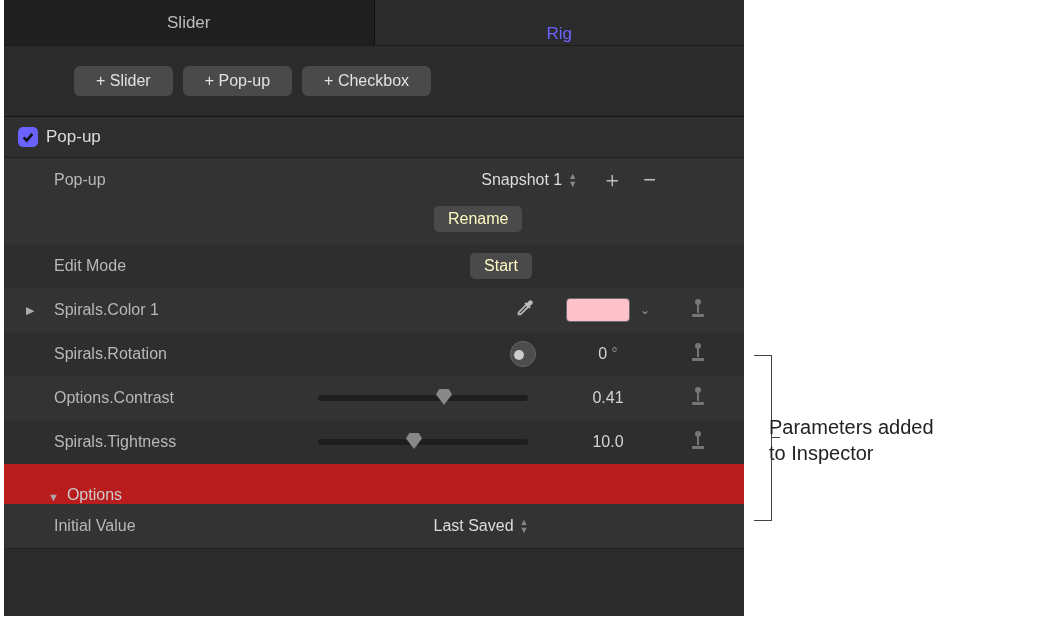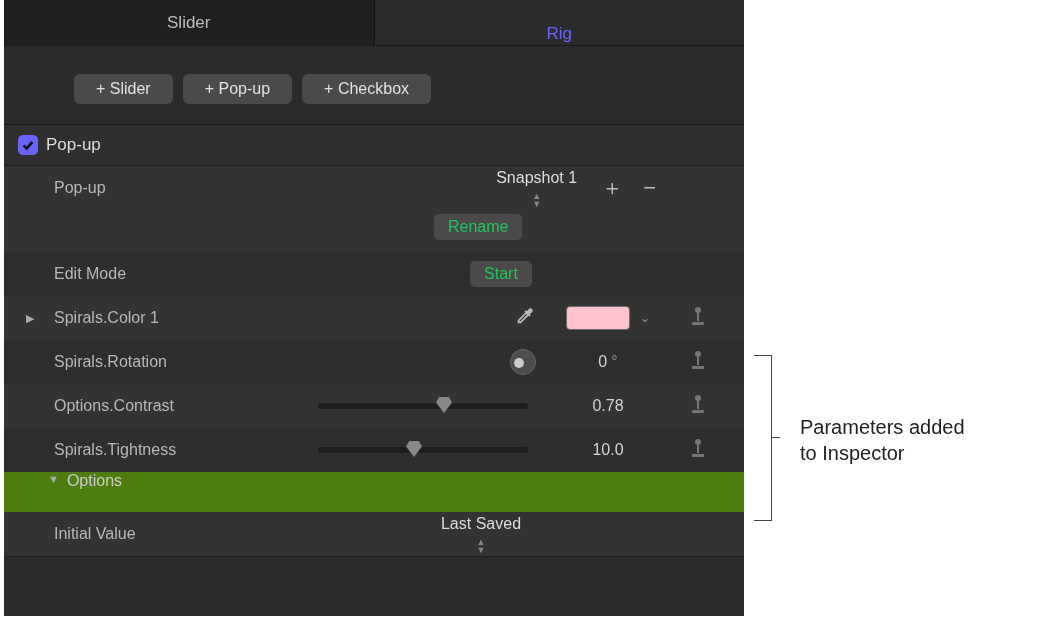--- a/index.html
+++ b/index.html
@@ -13,21 +13,21 @@
     flex: 1; display: flex; align-items: center; justify-content: center;
     background: #1f1f1f; border-right: 1px solid #111; color: #bdbdbd;
     font-size: 17px; cursor: default;
   }
   .tab.active { background: #2b2b2b; color: #6a62ff; font-weight: 500; margin-top: 23px; }
   .tab:last-child { border-right: none; }
 
   .addrow { display: flex; gap: 10px; padding: 20px 10px 20px 70px; }
   .addbtn {
     background: #4a4a4a; color: #e1e1e1; border: none; border-radius: 6px;
-    padding: 6px 22px; font-size: 16px; cursor: pointer; margin-top: 8px;
+    padding: 6px 22px; font-size: 16px; cursor: pointer;
   }
 
   .divider { height: 1px; background: #151515; margin: 0; }
 
   .section-header {
     display: flex; align-items: center; gap: 8px; padding: 10px 14px;
     background: #2f2f2f;
   }
   .checkbox {
     width: 20px; height: 20px; border-radius: 5px; background: #6a62ff;
@@ -43,30 +43,29 @@
   }
   .row.alt { background: #2e2e2e; }
   .row-label { width: 220px; color: #b8b8b8; font-size: 16px; }
   .row-mid { flex: 1; display: flex; align-items: center; justify-content: flex-end; gap: 12px; padding-right: 12px; }
   .row-value { width: 120px; text-align: center; color: #d4d4d4; font-size: 16px; display: flex; align-items: center; justify-content: center; gap: 4px; }
   .row-trail { width: 60px; display: flex; align-items: center; justify-content: center; }
 
   .popup-select {
     display: flex; align-items: center; gap: 6px; color: #ddd; font-size: 16px;
     cursor: pointer;
-    flex-direction: column;
   }
   .stepper {
     display: flex; flex-direction: column; gap: 1px; color: #888; font-size: 9px; line-height: 7px;
   }
   .plus-minus { display: flex; gap: 20px; align-items: center; margin-left: 12px; }
   .plus-minus span { color: #bbb; font-size: 22px; font-weight: 300; cursor: pointer; }
 
   .btn-small {
-    background: #4a4a4a; color: #22c55e; border: none; border-radius: 5px;
+    background: #4a4a4a; color: #fef9c3; border: none; border-radius: 5px;
     padding: 4px 14px; font-size: 16px; cursor: pointer;
   }
   .rename-row { display: flex; justify-content: flex-start; padding: 4px 0 12px 430px; }
 
   .disclosure {
     position: absolute; left: 22px; color: #aaa; font-size: 12px; cursor: pointer;
     user-select: none;
   }
   .disclosure.down::before { content: "▼"; font-size: 11px; }
   .disclosure.right::before { content: "▶"; font-size: 11px; }
@@ -91,31 +90,31 @@
     width: 210px; height: 6px; background: #1e1e1e; border-radius: 3px; position: relative;
     margin-right: 8px;
   }
   .slider-thumb {
     position: absolute; top: -6px; width: 16px; height: 16px;
     background: #888; clip-path: polygon(50% 100%, 0 35%, 20% 0, 80% 0, 100% 35%);
   }
 
   .joystick svg { width: 18px; height: 22px; fill: #777; }
 
-  .options-row { background: #4d7c0f; padding: 0 16px 0 44px; height: 40px; display: flex; align-items: flex-start; }
+  .options-row { background: #b91c1c; padding: 0 16px 0 44px; height: 40px; display: flex; align-items: flex-end; }
   .options-row .disclosure { position: static; margin-right: 8px; }
 
   
   .anno-bracket {
     position: absolute; left: 754px; top: 355px; height: 166px; width: 18px;
     border-top: 1px solid #444; border-bottom: 1px solid #444; border-right: 1px solid #444;
   }
   .anno-tick { position: absolute; left: 772px; top: 437px; width: 8px; height: 1px; background: #444; }
   .anno-text {
-    position: absolute; left: 800px; top: 414px; color: #222; font-size: 20px; line-height: 26px;
+    position: absolute; left: 769px; top: 414px; color: #222; font-size: 20px; line-height: 26px;
   }
 </style>
 </head>
 <body>
 
 <div class="panel">
 
   <div class="tabbar">
     <div class="tab">
         <span>Slider</span>
@@ -220,21 +219,21 @@
     </div>
 
     <div class="row">
       <div class="row-label">Options.Contrast</div>
       <div class="row-mid">
         <div class="slider">
           <div class="slider-thumb" id="thumb-contrast" style="left: 118px;"></div>
         </div>
       </div>
       <div class="row-value">
-          <span>0.78</span>
+          <span>0.41</span>
         </div>
       <div class="row-trail">
         <span class="joystick">
           <svg viewBox="0 0 18 22">
               <circle cx="9" cy="5" r="3"></circle>
               <rect x="8" y="8" width="2" height="8"></rect>
               <rect x="3" y="17" width="12" height="3" rx="1"></rect>
             </svg>
         </span>
       </div>

